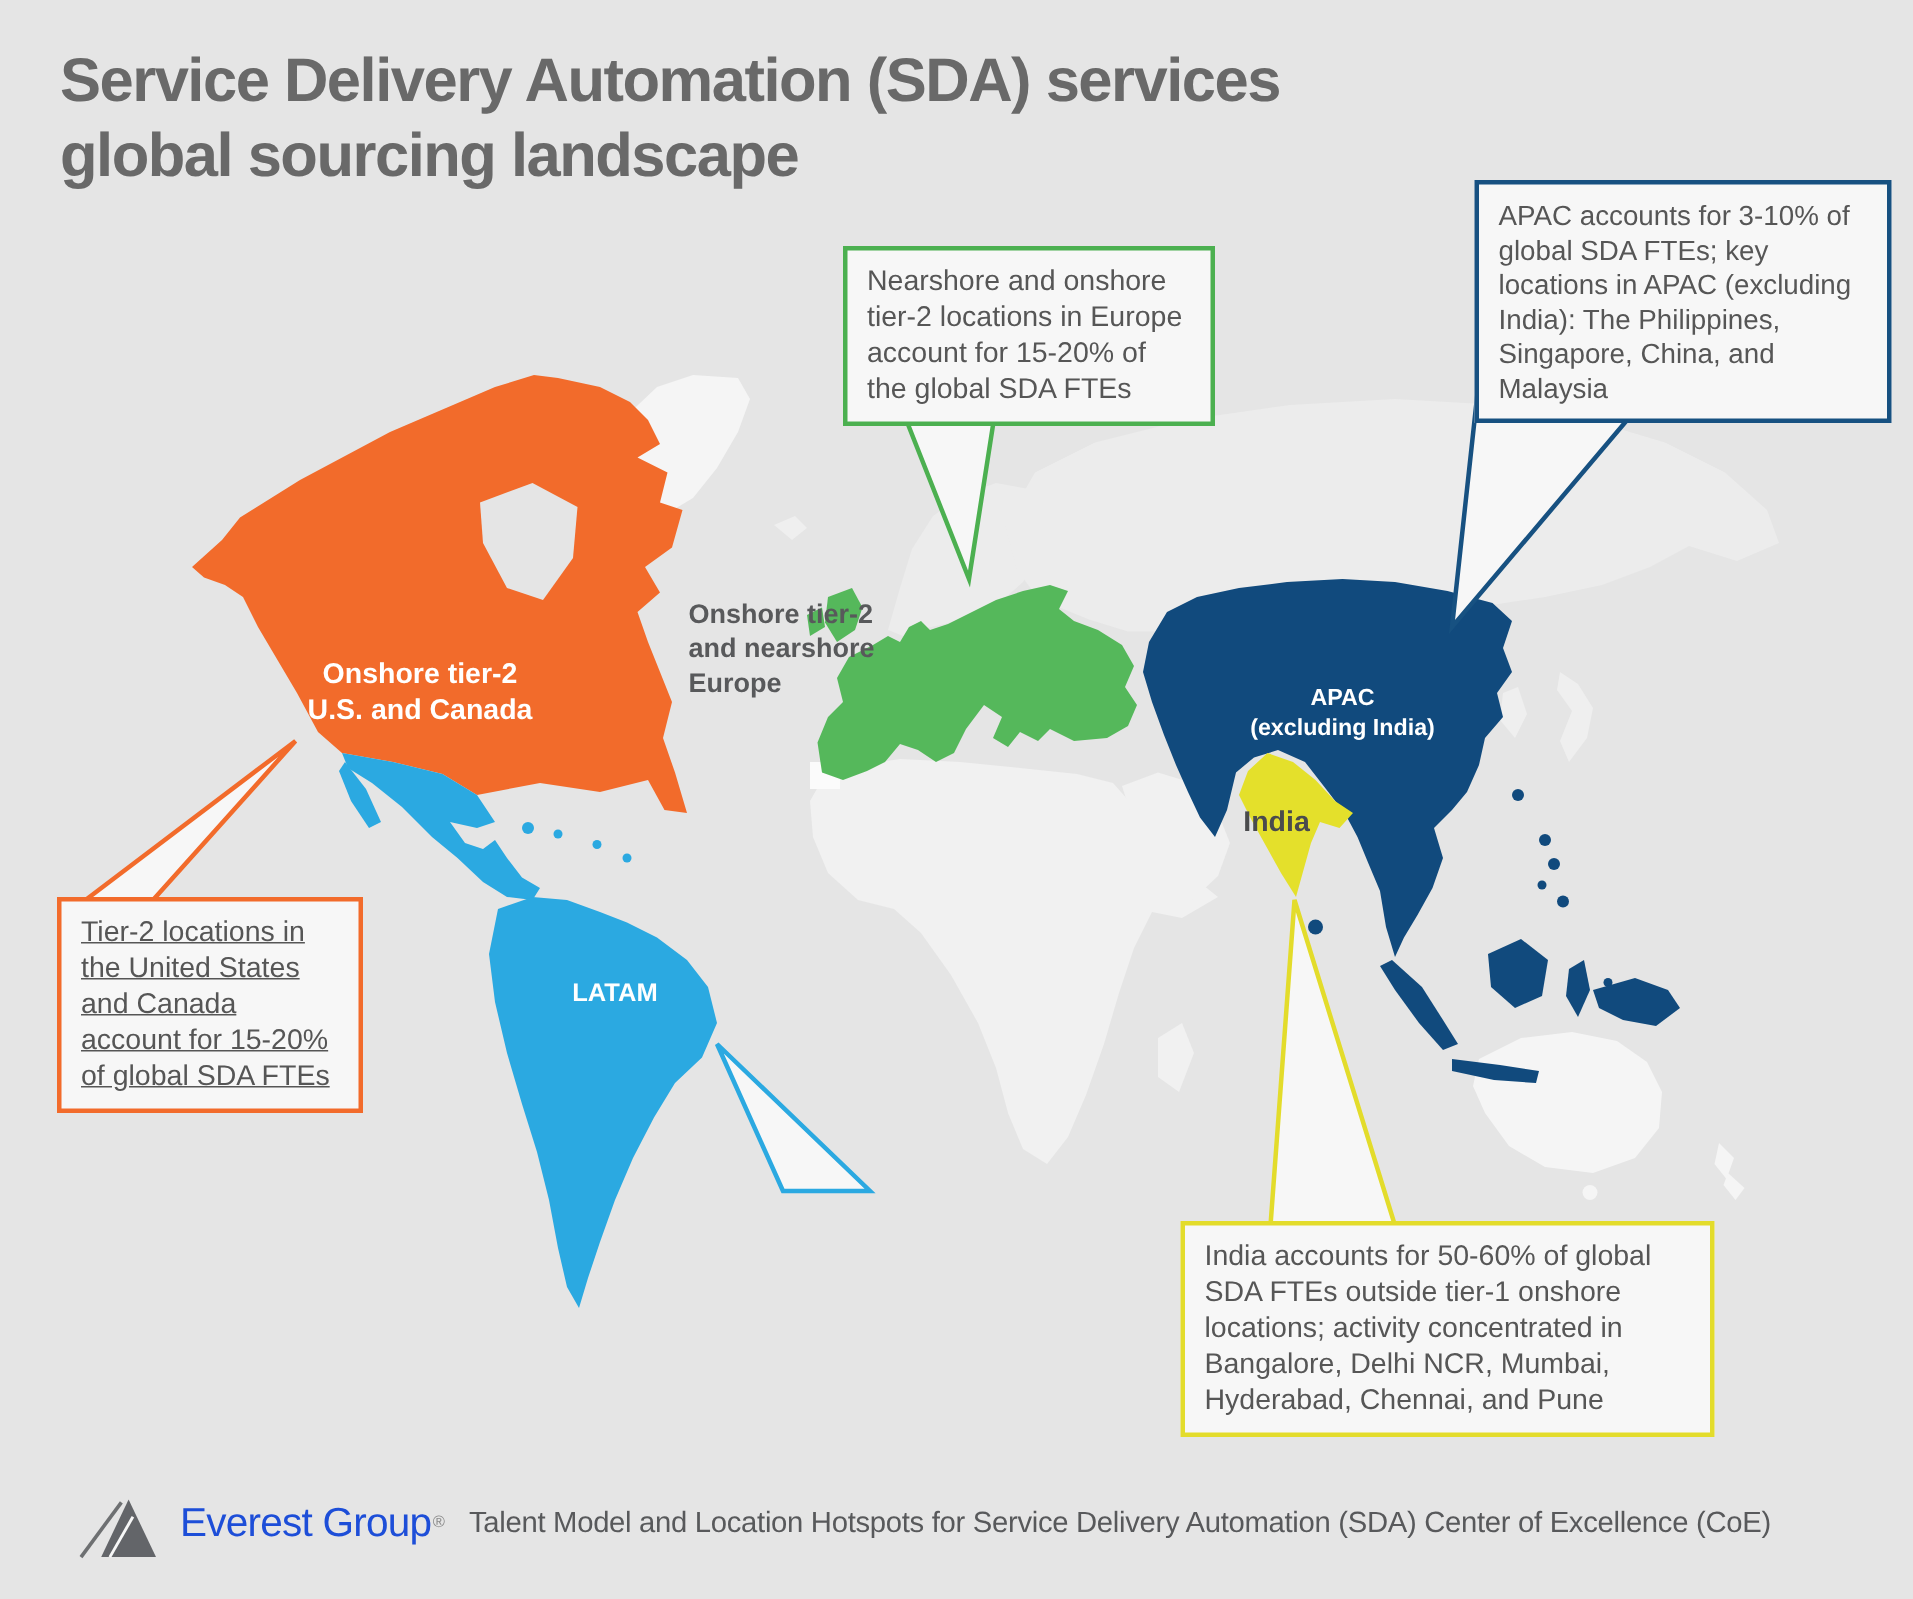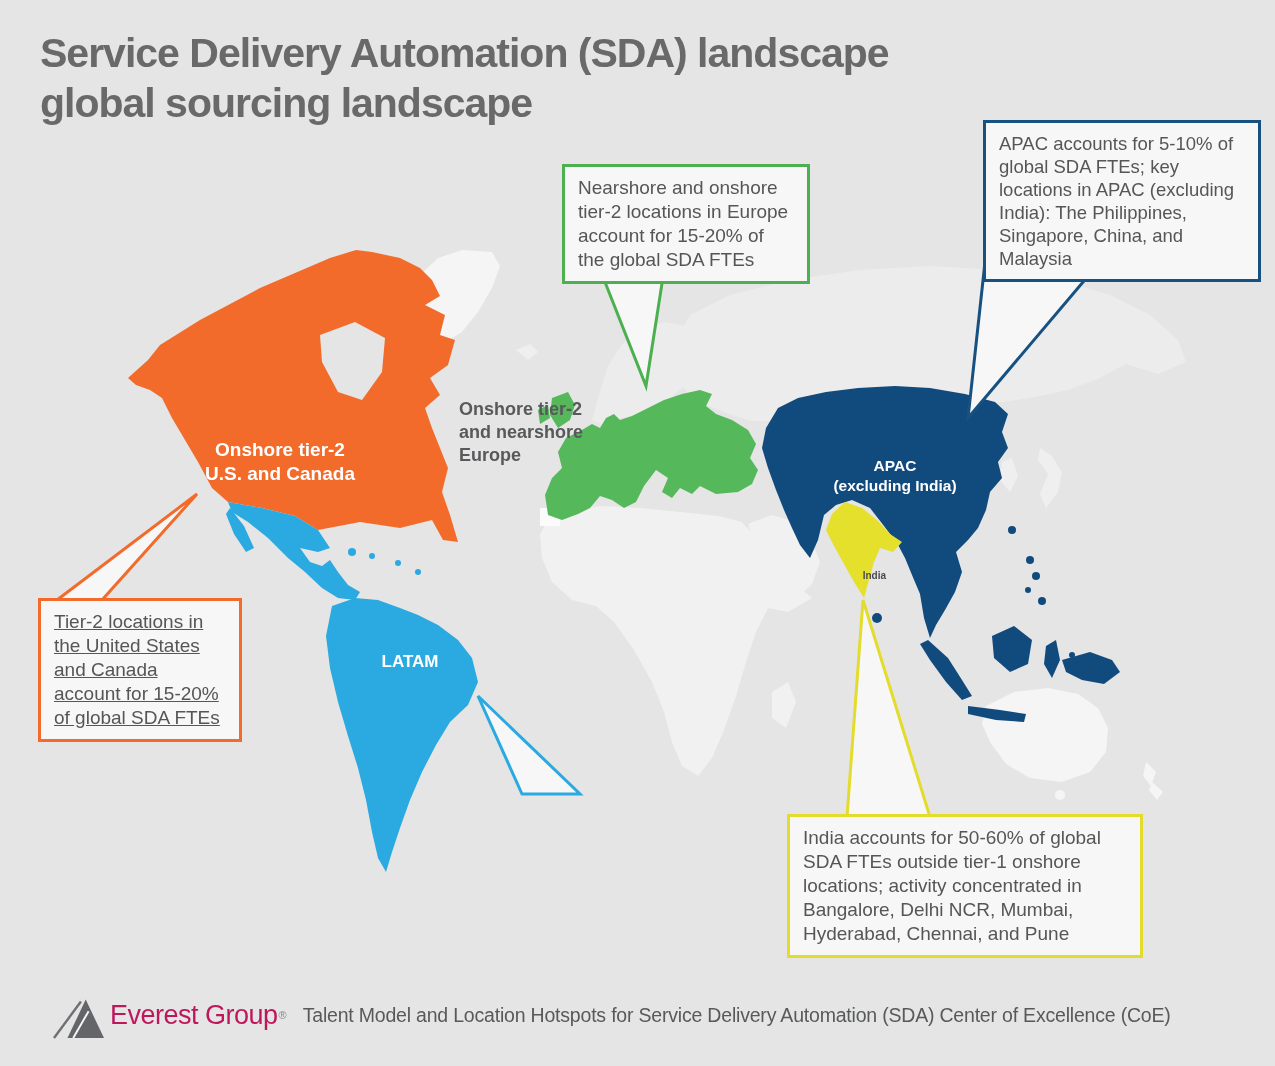--- a/index.html
+++ b/index.html
@@ -13,33 +13,33 @@
   .callout.green {border-color:#4CB050;}
   .callout.navy  {border-color:#175181;font-size:18.5px;line-height:23px;}
   .callout.orange{border-color:#F26B2B;text-decoration:underline;}
   .callout.blue  {border-color:#2BA9E1;}
   .callout.yellow{border-color:#E3DC2B;}
   .map-label{position:absolute;font-weight:700;z-index:3;white-space:pre-line;}
   .lbl-na    {left:194px;top:438px;width:172px;text-align:center;color:#FFFFFF;font-size:19px;line-height:24px;}
   .lbl-eur   {left:459px;top:398px;width:160px;text-align:left;color:#58595B;font-size:18px;line-height:23px;}
   .lbl-latam {left:360px;top:652px;width:100px;text-align:center;color:#FFFFFF;font-size:17px;}
   .lbl-apac  {left:814px;top:456px;width:162px;text-align:center;color:#FFFFFF;font-size:15.5px;line-height:20px;}
-  .lbl-india {left:816px;top:538px;width:70px;text-align:right;color:#4A4B4D;font-size:10px;margin-top:32px;}
+  .lbl-india {left:816px;top:538px;width:70px;text-align:center;color:#4A4B4D;font-size:19px;}
   .footer{position:absolute;left:52px;top:990px;display:flex;align-items:center;z-index:4;}
-  .brand{color:#be185d;font-size:27px;letter-spacing:-0.5px;margin-left:4px;}
+  .brand{color:#1d4ed8;font-size:27px;letter-spacing:-0.5px;margin-left:14px;}
   .reg{color:#8A8A8A;font-size:11px;vertical-align:super;margin-left:1px;}
   .caption{color:#58595B;font-size:19.5px;margin-left:16px;letter-spacing:-0.2px;}
 </style>
 </head>
 <body>
 
 <div class="canvas">
 
   <div class="title">
-    <div>Service Delivery Automation (SDA) landscape</div>
+    <div>Service Delivery Automation (SDA) services</div>
     <div>global sourcing landscape</div>
   </div>
 
   <svg class="map-svg" width="1275" height="1066" viewBox="0 0 1275 1066">
 
     <g>
 
       <path d="M398,332 L408,300 420,275 438,258 462,250 492,252 500,266 492,288 478,312 462,332 442,344 420,344 Z" fill="#F5F5F5"></path>
 
       <path d="M516,350 L530,344 538,352 528,360 Z" fill="#EFEFEF"></path>
@@ -123,21 +123,21 @@
 U.S. and Canada</div>
   <div class="map-label lbl-eur">Onshore tier-2
 and nearshore
 Europe</div>
   <div class="map-label lbl-latam">LATAM</div>
   <div class="map-label lbl-apac">APAC
 (excluding India)</div>
   <div class="map-label lbl-india">India</div>
 
   <div class="callout green" style="left:562px;top:164px;width:216px;">Nearshore and onshore tier-2 locations in Europe account for 15-20% of the global SDA FTEs</div>
-  <div class="callout navy" style="left:983px;top:120px;width:246px;">APAC accounts for 5-10% of global SDA FTEs; key locations in APAC (excluding India): The Philippines, Singapore, China, and Malaysia</div>
+  <div class="callout navy" style="left:983px;top:120px;width:246px;">APAC accounts for 3-10% of global SDA FTEs; key locations in APAC (excluding India): The Philippines, Singapore, China, and Malaysia</div>
   <div class="callout orange" style="left:38px;top:598px;width:172px;">Tier-2 locations in the United States and Canada account for 15-20% of global SDA FTEs</div>
   <div class="callout yellow" style="left:787px;top:814px;width:324px;">India accounts for 50-60% of global SDA FTEs outside tier-1 onshore locations; activity concentrated in Bangalore, Delhi NCR, Mumbai, Hyderabad, Chennai, and Pune</div>
 
   <div class="footer">
     <svg width="54" height="50" viewBox="0 0 56 52">
       <line x1="2" y1="50" x2="30" y2="12" stroke="#6E7072" stroke-width="2.5"></line>
       <path d="M16,50 L35,10 L54,50 Z" fill="#636569"></path>
       <line x1="22" y1="50" x2="38" y2="22" stroke="#F7F7F7" stroke-width="2"></line>
     </svg>
     <span class="brand">Everest Group</span>

